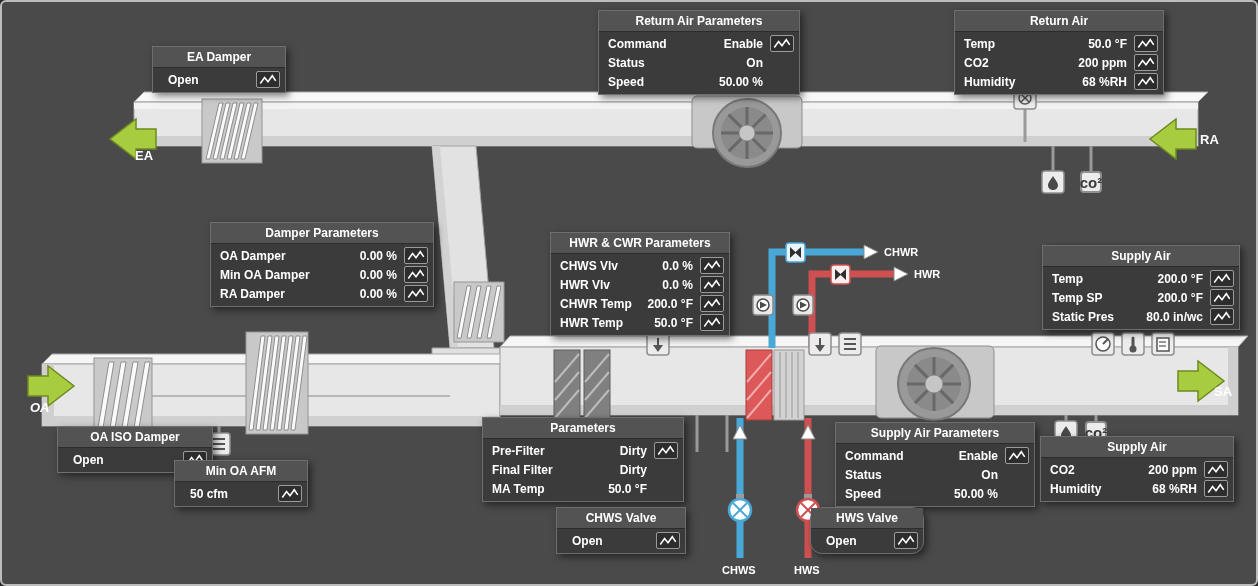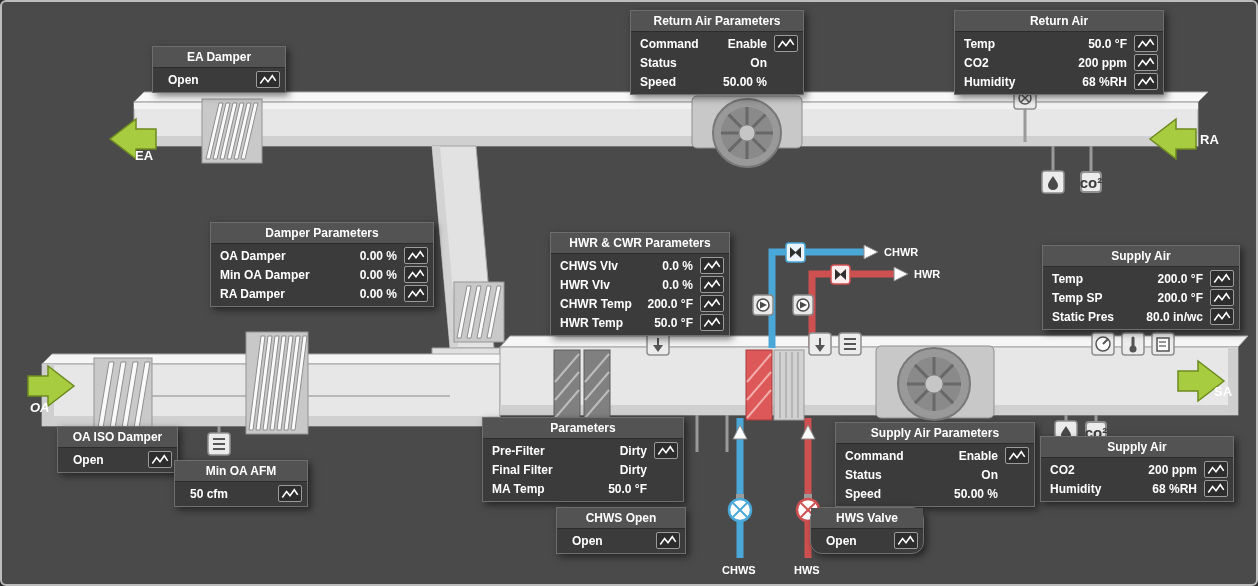--- a/index.html
+++ b/index.html
@@ -309,21 +309,21 @@
             <span class="trend">
               <svg viewBox="0 0 20 14">
                 <polyline points="1,11 6,4 10,9 15,2 19,8"></polyline>
               </svg>
             </span>
           </span>
       </div>
     </div>
   </div>
 
-  <div class="panel" style="left:628px; top:8px; width:174px;">
+  <div class="panel" style="left:596px; top:8px; width:202px;">
     <div class="panel-header">Return Air Parameters</div>
     <div class="panel-body">
       <div class="panel-row">
         <span class="row-label">Command</span>
         <span class="row-value">Enable</span>
         <span class="trend-slot">
             <span class="trend">
               <svg viewBox="0 0 20 14">
                 <polyline points="1,11 6,4 10,9 15,2 19,8"></polyline>
               </svg>
@@ -503,21 +503,21 @@
             <span class="trend">
               <svg viewBox="0 0 20 14">
                 <polyline points="1,11 6,4 10,9 15,2 19,8"></polyline>
               </svg>
             </span>
           </span>
       </div>
     </div>
   </div>
 
-  <div class="panel" style="left:55px; top:424px; width:121px;">
+  <div class="panel" style="left:55px; top:424px; width:156px;">
     <div class="panel-header">OA ISO Damper</div>
     <div class="panel-body">
       <div class="panel-row single">
         <span class="row-value">Open</span>
         <span class="trend-slot">
             <span class="trend">
               <svg viewBox="0 0 20 14">
                 <polyline points="1,11 6,4 10,9 15,2 19,8"></polyline>
               </svg>
             </span>
@@ -618,21 +618,21 @@
               <svg viewBox="0 0 20 14">
                 <polyline points="1,11 6,4 10,9 15,2 19,8"></polyline>
               </svg>
             </span>
           </span>
       </div>
     </div>
   </div>
 
   <div class="panel" style="left:554px; top:505px; width:130px;">
-    <div class="panel-header">CHWS Open</div>
+    <div class="panel-header">CHWS Valve</div>
     <div class="panel-body">
       <div class="panel-row single">
         <span class="row-value">Open</span>
         <span class="trend-slot">
             <span class="trend">
               <svg viewBox="0 0 20 14">
                 <polyline points="1,11 6,4 10,9 15,2 19,8"></polyline>
               </svg>
             </span>
           </span>

